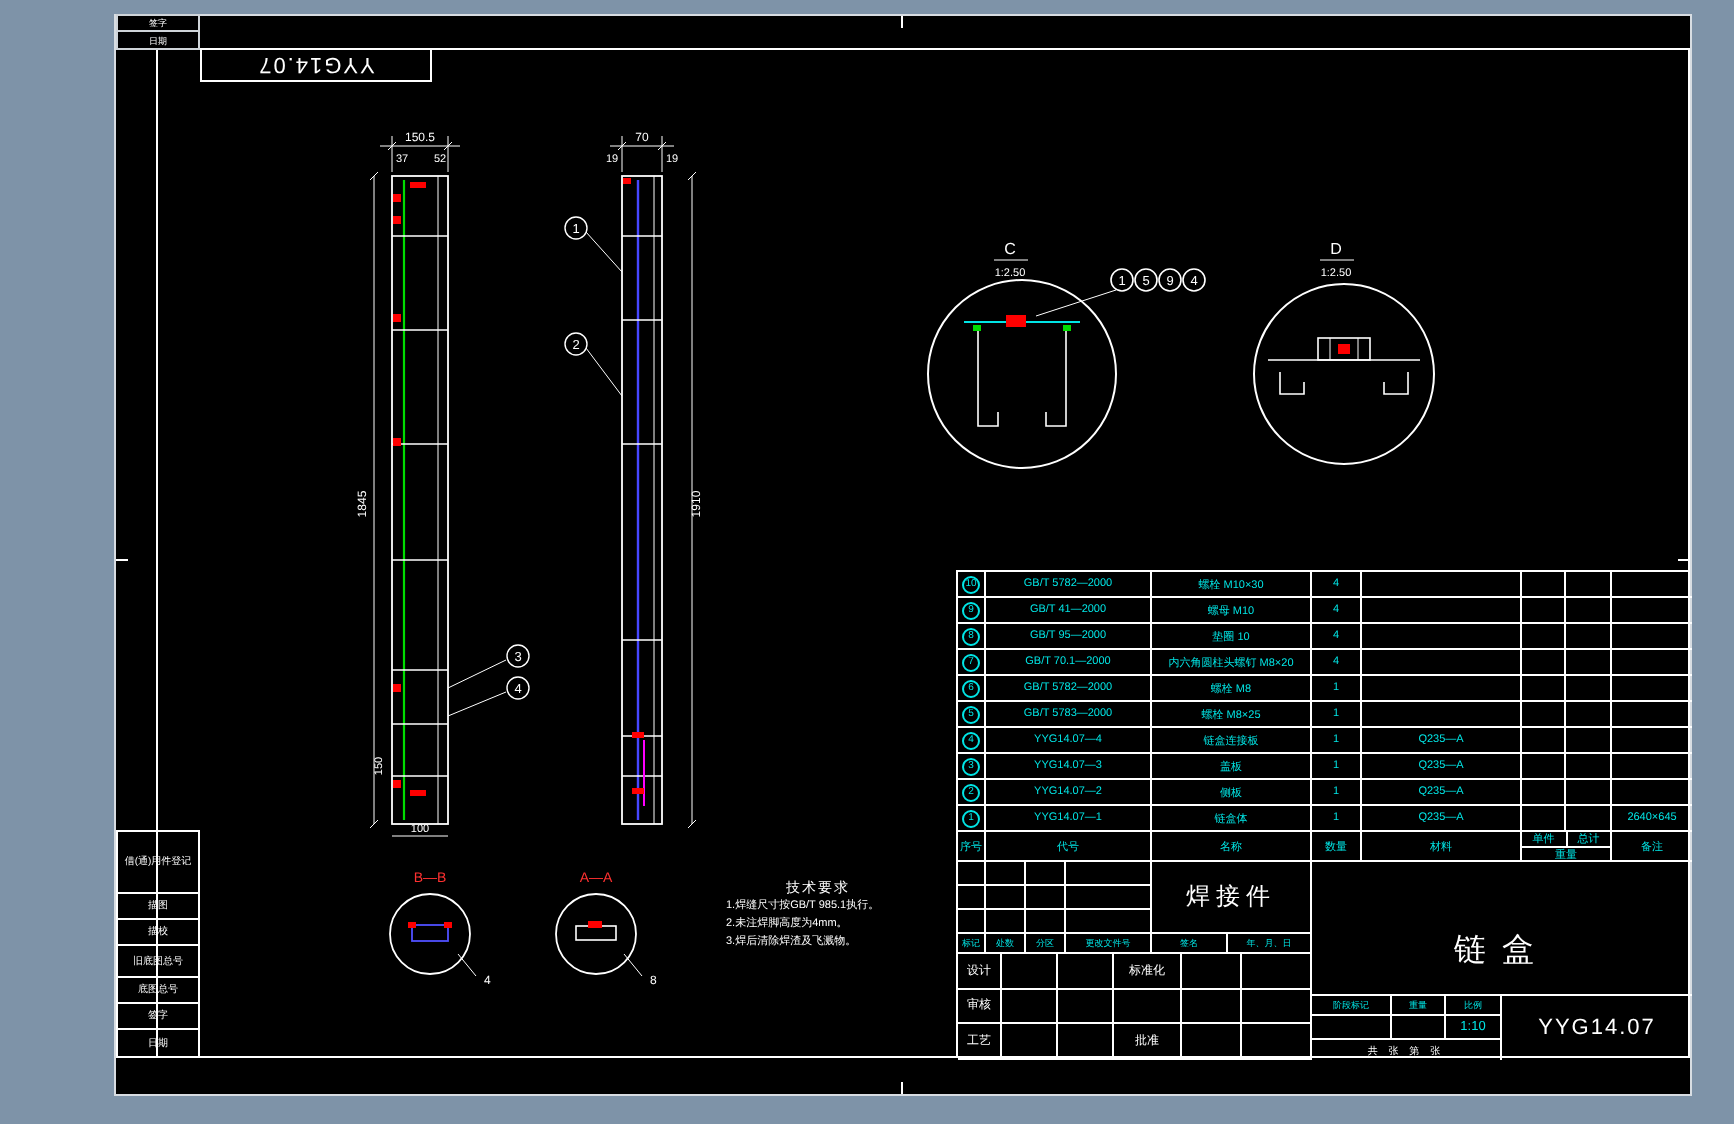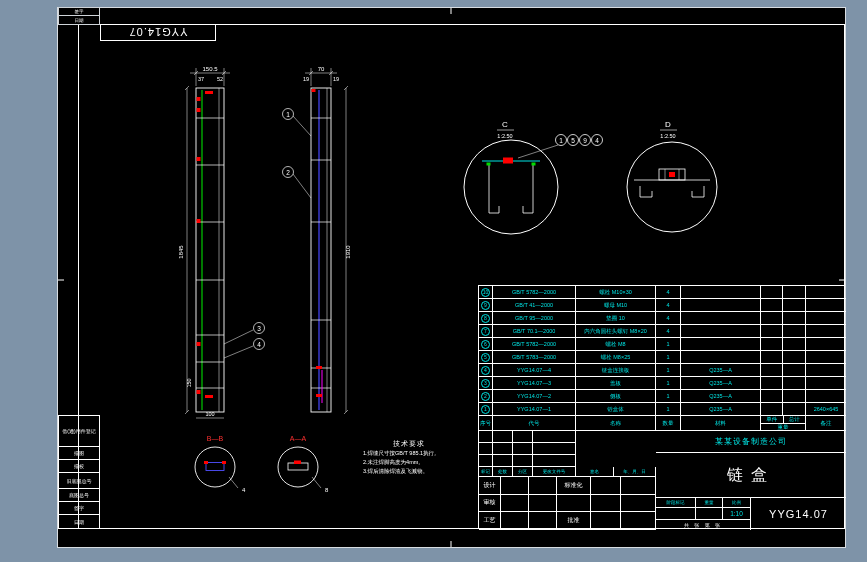--- a/index.html
+++ b/index.html
@@ -395,20 +395,21 @@
         <div></div>
         <div></div>
         <div></div>
       <div></div>
         <div></div>
         <div></div>
         <div></div>
         <div></div>
         <div></div>
     </div>
+    <div class="abs stamp">焊接件</div>
     <div class="abs revhead">
       <div>标记</div>
       <div>处数</div>
       <div>分区</div>
       <div>更改文件号</div>
       <div>签名</div>
       <div>年、月、日</div>
     </div>
     <div class="abs signgrid">
       <div>设计</div>
@@ -423,21 +424,20 @@
         <div></div>
         <div></div>
         <div></div>
       <div>工艺</div>
       <div></div>
         <div></div>
       <div>批准</div>
       <div></div>
         <div></div>
     </div>
-    <div class="abs company">某某设备制造公司</div>
     <div class="abs pname">链盒</div>
     <div class="abs stagegrid">
       <div class="hr">
         <div style="width:40px">阶段标记</div>
         <div style="width:27px">重量</div>
         <div style="width:28px">比例</div>
       </div>
       <div class="vr">
         <div style="width:40px"></div>
         <div style="width:27px"></div>

